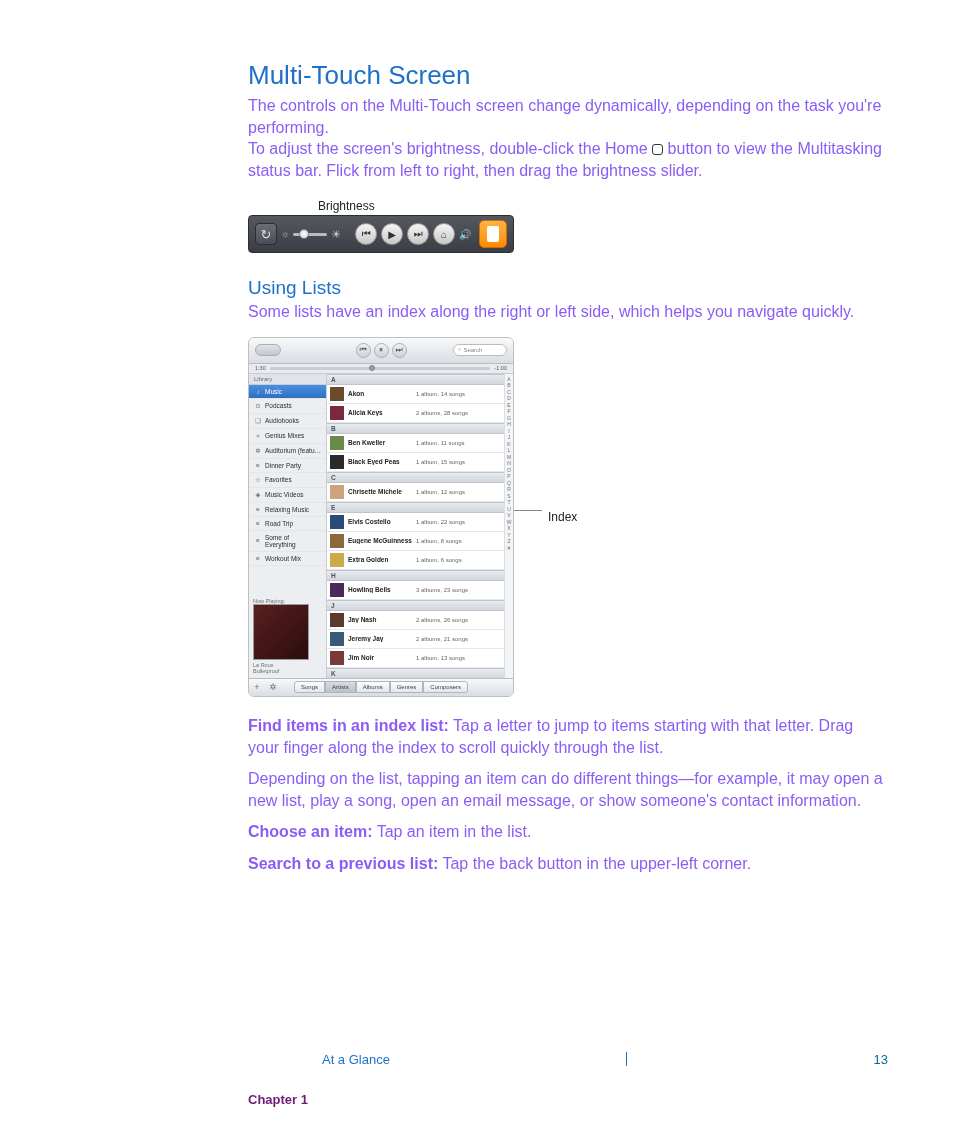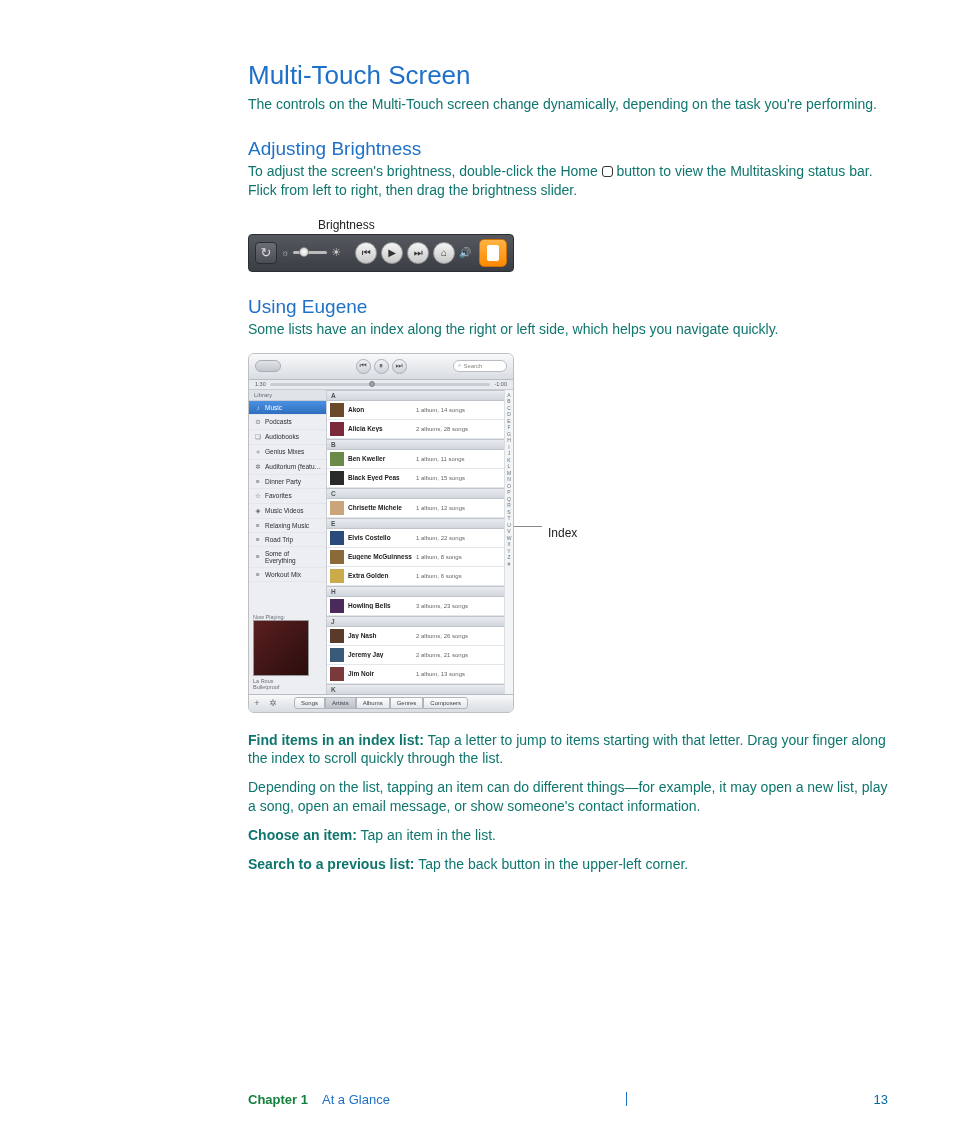--- a/index.html
+++ b/index.html
@@ -24,23 +24,23 @@
     margin-bottom: 4px;
   }
   h2.sub-title {
     color: #1f70c8;
     font-size: 19px;
     font-weight: 500;
     margin-top: 24px;
     margin-bottom: 2px;
   }
   p.body {
-    font-size: 14px;
+    font-size: 16px;
     line-height: 1.35;
-    color: #0f766e;
+    color: #8b5cf6;
   }
   p.body .bold { font-weight: 600; }
   .home-btn {
     display: inline-block;
     width: 11px; height: 11px;
     border: 1.5px solid #333;
     border-radius: 3px;
     vertical-align: -1px;
   }
 
@@ -196,36 +196,35 @@
     display:flex;align-items:flex-start;margin-left:0;
   }
   .callout-right .line{width:28px;height:1px;background:#888;}
   .callout-right .lbl{font-size:12px;margin-left:6px;}
 
   
   .footer {
     position:absolute; left:248px; bottom:38px; width:640px;
     font-size:13px; display:flex;
   }
-  .footer .chap { font-weight:600; color:#15803d; }
+  .footer .chap { font-weight:600; color:#701a75;margin-top:40px; }
   .footer .crumb { color:#1f70c8; margin-left:14px; }
   .footer .pno { margin-left:auto; color:#0369a1; }
   .footer .divider{
     border-left:1px solid #1f70c8; height:14px; margin:0 10px 0 auto;
   }
 </style>
 </head>
 <body>
 
 <div class="page">
 
   <h1 class="section-title">Multi-Touch Screen</h1>
   <p class="body">The controls on the Multi-Touch screen change dynamically, depending on the task you're performing.</p>
 
-  <h2 class="sub-title">Adjusting Brightness</h2>
   <p class="body">
     <span>To adjust the screen's brightness, double-click the Home </span><span class="home-btn"></span><span> button to view the Multitasking status bar. Flick from left to right, then drag the brightness slider.</span>
   </p>
 
   <div class="fig-brightness">
     <div class="callout-top">Brightness</div>
     <div class="status-bar">
       <div class="rot-lock">↻</div>
       <div style="color:#ccc;font-size:9px">☼</div>
       <div class="slider-track">
@@ -237,21 +236,21 @@
       <div class="media-btn">▶</div>
       <div class="media-btn">⏭</div>
       <div class="media-btn">⌂</div>
       <div class="vol-ico">🔊</div>
       <div class="app-tile">
           <div class="app-tile-inner"></div>
         </div>
     </div>
   </div>
 
-  <h2 class="sub-title">Using Eugene</h2>
+  <h2 class="sub-title">Using Lists</h2>
   <p class="body">Some lists have an index along the right or left side, which helps you navigate quickly.</p>
 
   <div class="fig-list">
     <div class="ipad-frame">
       <div class="ipad-top">
         <div class="vol-pill"></div>
         <div class="circ">⏮</div>
         <div class="circ">⏸</div>
         <div class="circ">⏭</div>
         <div class="search">

